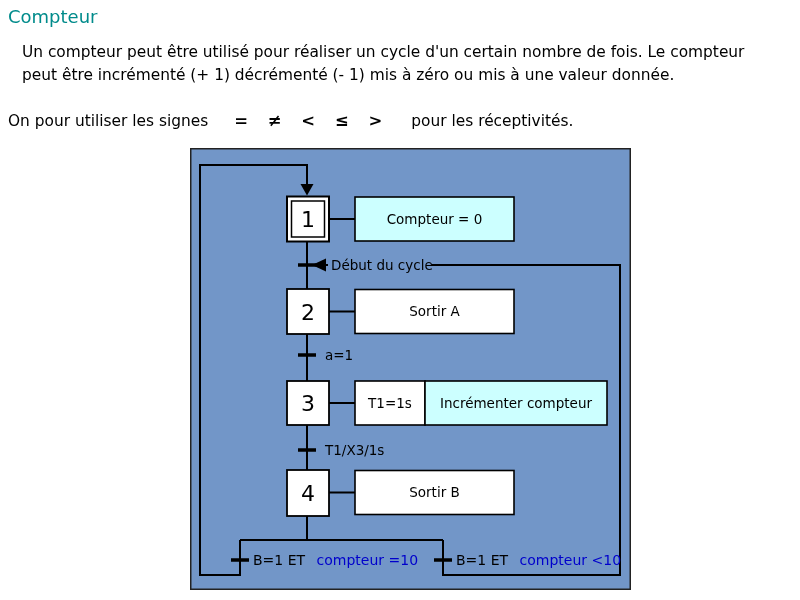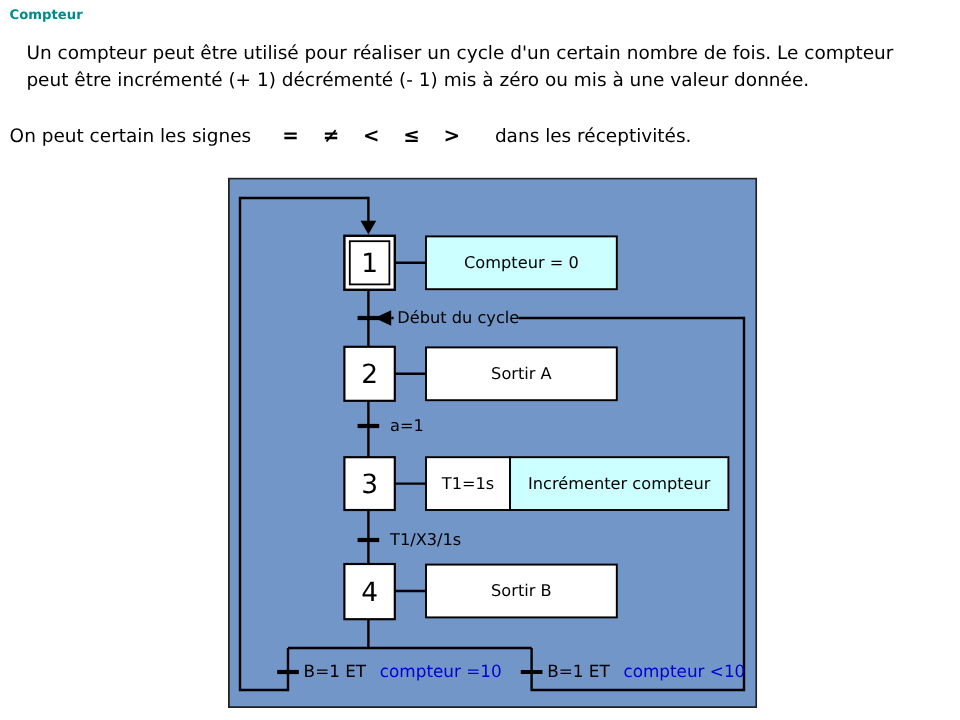--- a/index.html
+++ b/index.html
@@ -4,21 +4,21 @@
 <style>
   html,body { margin:0; padding:0; }
   body {
     width:800px; height:600px; position:relative;
     background:#ffffff; overflow:hidden;
     font-family:"DejaVu Sans", "Liberation Sans", sans-serif;
     color:#000;
   }
   .text-block { position:absolute; left:8px; top:6px; width:784px; }
   h1.page-title {
-    margin:0 0 6px 0; font-size:11px; font-weight:bold; color:#008b8b;
+    margin:0 0 6px 0; font-size:18px; font-weight:normal; color:#008b8b;
   }
   p.intro { margin:14px; font-size:15.4px; line-height:23px; }
   .signs-line {
     margin:24px 0 0 0; font-size:15.4px; display:flex; align-items:center;
   }
   .signs-line .signs {
     font-weight:bold; font-size:16.5px; letter-spacing:7px;
     margin:0 22px 0 26px; white-space:nowrap;
   }
   svg.grafcet { position:absolute; left:190px; top:148px; }
@@ -29,23 +29,23 @@
   .cond-label { font:14px "DejaVu Sans", sans-serif; }
   .step-number { font:22px "DejaVu Sans", sans-serif; fill:#000; }
 </style>
 </head>
 <body>
 
 <div class="text-block">
   <h1 class="page-title">Compteur</h1>
   <p class="intro">Un compteur peut être utilisé pour réaliser un cycle d'un certain nombre de fois. Le compteur peut être incrémenté (+ 1) décrémenté (- 1) mis à zéro ou mis à une valeur donnée.</p>
   <p class="signs-line">
-    <span>On peut certain les signes</span>
+    <span>On pour utiliser les signes</span>
     <span class="signs">= ≠ &lt; ≤ &gt;</span>
-    <span>dans les réceptivités.</span>
+    <span>pour les réceptivités.</span>
   </p>
 </div>
 
 <svg class="grafcet" width="441" height="442" viewBox="0 0 441 442">
 
   <rect x="0.75" y="0.75" width="439.5" height="440.5" stroke="#222" stroke-width="1.5" fill="#7296c8"></rect>
 
   <path class="wire" d="M50,392 L50,427 L10,427 L10,17 L117,17 L117,37"></path>
   <polygon points="110.5,36 123.5,36 117,47.5" fill="#000"></polygon>
 

